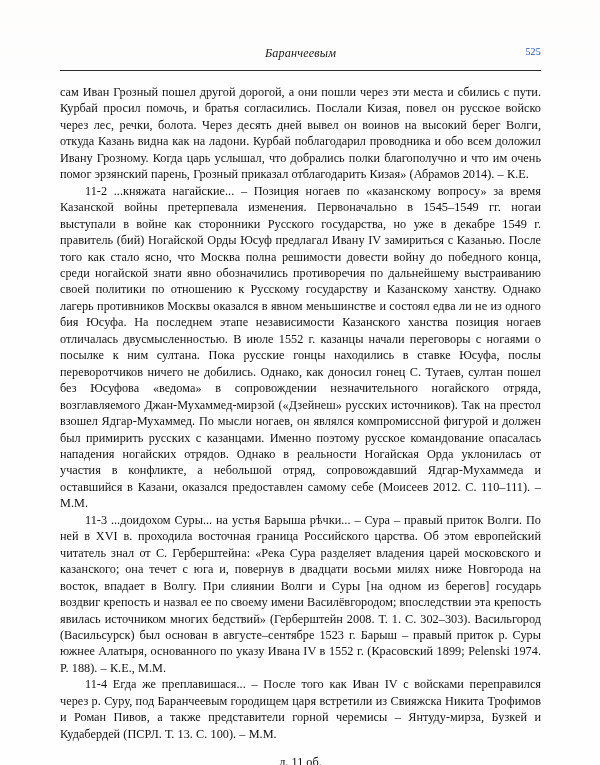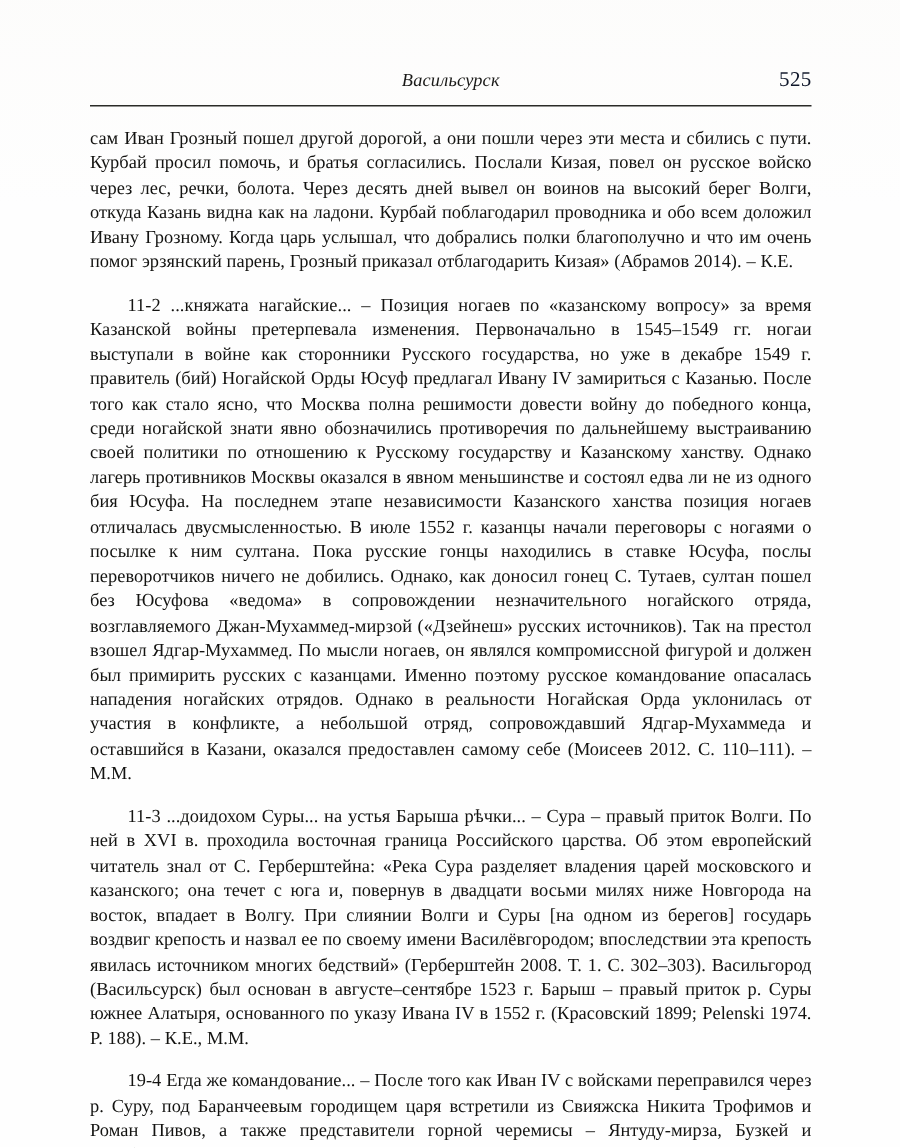--- a/index.html
+++ b/index.html
@@ -43,22 +43,22 @@
     font-style: italic;
     font-size: 12.2px;
     letter-spacing: 0.15px;
     color: #1a1a18;
     white-space: nowrap;
   }
   .runhead-folio {
     position: absolute;
     right: 0;
     top: 0;
-    font-size: 14px;
-    color: #0f172a;
+    font-size: 10px;
+    color: #1d4ed8;
     letter-spacing: 0.2px;
   }
   .runhead-rule {
     position: absolute;
     left: 60px;
     top: 70px;
     width: 481px;
     height: 1px;
     background: #2b2b28;
   }
@@ -78,21 +78,21 @@
     font-size: 12.25px;
     line-height: 16.45px;
     letter-spacing: 0.02px;
     color: #131311;
     hyphens: manual;
     word-spacing: 0.1px;
   }
   p.flush { text-indent: 0; }
   p.indent { text-indent: 25px; }
 
-  p.para + p.para { margin-top: 12px; }
+  p.para + p.para { margin-top: 0; }
 
   .it { }
 
   .folio-mark {
     margin: 0;
     text-align: center;
     font-size: 12.25px;
     line-height: 16.45px;
     color: #131311;
   }
@@ -108,31 +108,31 @@
 </style>
 </head>
 <body>
 
 <div class="page">
 
   <div class="scan-tint"></div>
 
   <div class="runhead">
     <div class="runhead-inner">
-      <span class="runhead-title">Васильсурск</span>
+      <span class="runhead-title">Баранчеевым</span>
       <span class="runhead-folio">525</span>
     </div>
   </div>
   <div class="runhead-rule"></div>
 
   <div class="textblock">
     <div id="paras-before">
         <p class="para flush"><span>сам Иван Грозный пошел другой дорогой, а они пошли через эти места и сбились с пути. Курбай просил помочь, и братья согласились. Послали Кизая, повел он русское войско через лес, речки, болота. Через десять дней вывел он воинов на высокий берег Волги, откуда Казань видна как на ладони. Курбай поблагодарил проводника и обо всем доложил Ивану Грозному. Когда царь услышал, что добрались полки благополучно и что им очень помог эрзянский парень, Грозный приказал отблагодарить Кизая» (Абрамов 2014). – </span><span class="it">К.Е.</span></p>
         <p class="para indent"><span>11-2 </span><span class="it">...княжата нагайские...</span><span> – Позиция ногаев по «казанскому вопросу» за время Казанской войны претерпевала изменения. Первоначально в 1545–1549 гг. ногаи выступали в войне как сторонники Русского государства, но уже в декабре 1549 г. правитель (бий) Ногайской Орды Юсуф предлагал Ивану IV замириться с Казанью. После того как стало ясно, что Москва полна решимости довести войну до победного конца, среди ногайской знати явно обозначились противоречия по дальнейшему выстраиванию своей политики по отношению к Русскому государству и Казанскому ханству. Однако лагерь противников Москвы оказался в явном меньшинстве и состоял едва ли не из одного бия Юсуфа. На последнем этапе независимости Казанского ханства позиция ногаев отличалась двусмысленностью. В июле 1552 г. казанцы начали переговоры с ногаями о посылке к ним султана. Пока русские гонцы находились в ставке Юсуфа, послы переворотчиков ничего не добились. Однако, как доносил гонец С. Тутаев, султан пошел без Юсуфова «ведома» в сопровождении незначительного ногайского отряда, возглавляемого Джан-Мухаммед-мирзой («Дзейнеш» русских источников). Так на престол взошел Ядгар-Мухаммед. По мысли ногаев, он являлся компромиссной фигурой и должен был примирить русских с казанцами. Именно поэтому русское командование опасалась нападения ногайских отрядов. Однако в реальности Ногайская Орда уклонилась от участия в конфликте, а небольшой отряд, сопровождавший Ядгар-Мухаммеда и оставшийся в Казани, оказался предоставлен самому себе (Моисеев 2012. С. 110–111). – </span><span class="it">М.М.</span></p>
         <p class="para indent"><span>11-3 </span><span class="it">...доидохом Суры... на устья Барыша рѣчки...</span><span> – Сура – правый приток Волги. По ней в XVI в. проходила восточная граница Российского царства. Об этом европейский читатель знал от С. Герберштейна: «Река Сура разделяет владения царей московского и казанского; она течет с юга и, повернув в двадцати восьми милях ниже Новгорода на восток, впадает в Волгу. При слиянии Волги и Суры [на одном из берегов] государь воздвиг крепость и назвал ее по своему имени Василёвгородом; впоследствии эта крепость явилась источником многих бедствий» (Герберштейн 2008. Т. 1. С. 302–303). Васильгород (Васильсурск) был основан в августе–сентябре 1523 г. Барыш – правый приток р. Суры южнее Алатыря, основанного по указу Ивана IV в 1552 г. (Красовский 1899; Pelenski 1974. P. 188). – </span><span class="it">К.Е., М.М.</span></p>
-        <p class="para indent"><span>19-4 </span><span class="it">Егда же командование...</span><span> – После того как Иван IV с войсками переправился через р. Суру, под Баранчеевым городищем царя встретили из Свияжска Никита Трофимов и Роман Пивов, а также представители горной черемисы – Янтуду-мирза, Бузкей и Кудабердей (ПСРЛ. Т. 13. С. 100). – </span><span class="it">М.М.</span></p>
+        <p class="para indent"><span>11-4 </span><span class="it">Егда же преплавишася...</span><span> – После того как Иван IV с войсками переправился через р. Суру, под Баранчеевым городищем царя встретили из Свияжска Никита Трофимов и Роман Пивов, а также представители горной черемисы – Янтуду-мирза, Бузкей и Кудабердей (ПСРЛ. Т. 13. С. 100). – </span><span class="it">М.М.</span></p>
       </div>
     <div class="spacer-sm"></div>
     <p class="folio-mark">л. 11 об.</p>
 
   </div>
 
 </div>
 
 </body></html>

